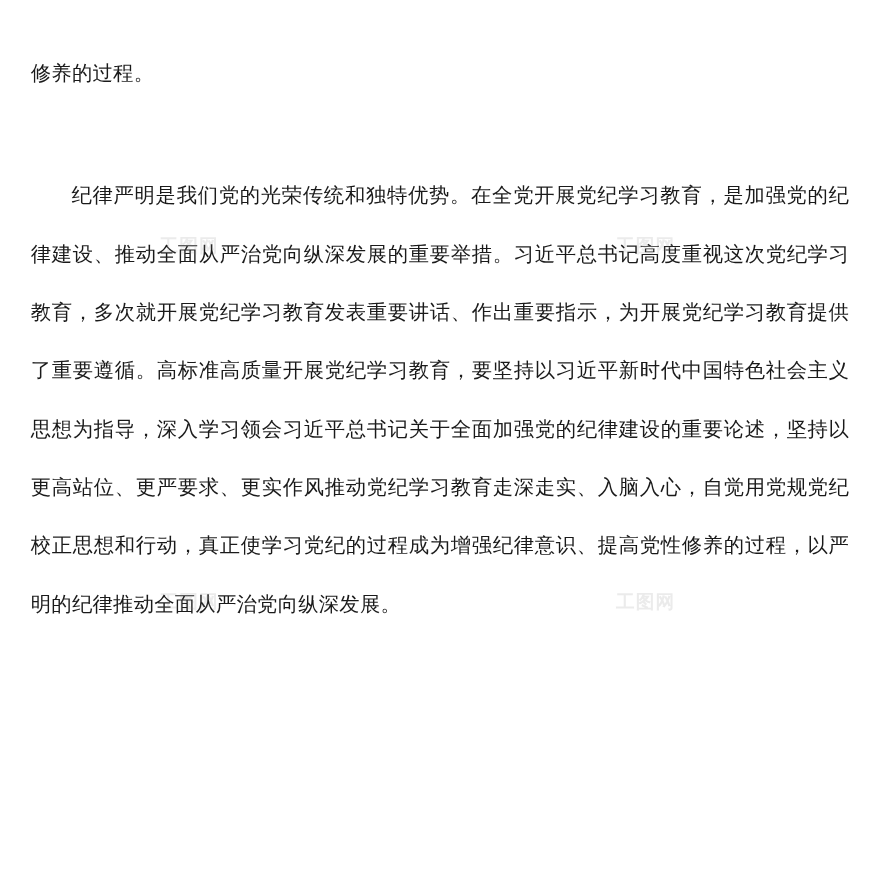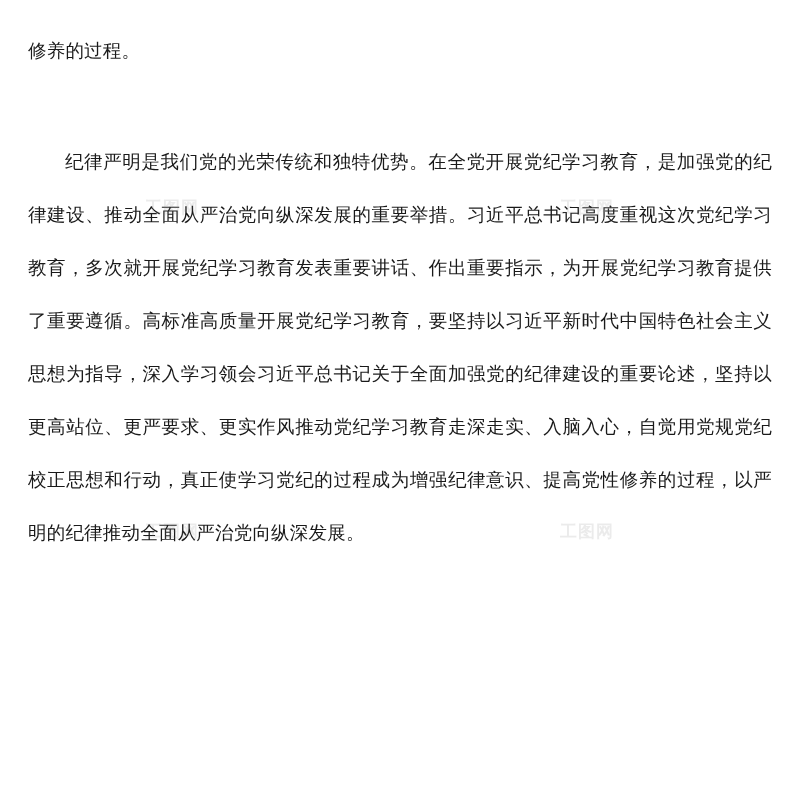--- a/index.html
+++ b/index.html
@@ -25,20 +25,21 @@
     color: #1a1a1a;
     font-size: 18.5px;
     line-height: 53px;
     text-align: justify;
     text-justify: inter-ideograph;
     letter-spacing: 0.2px;
     margin: 0;
   }
   .para-continued {
     padding-top: 24px;
+    margin-top: 16px;
   }
   .para-indent {
     text-indent: 2em;
   }
   .spacer-1 { height: 58px; }
   .spacer-2 { height: 60px; }
   .heading {
     color: #1f1fe0;
     font-size: 19px;
     font-weight: bold;

